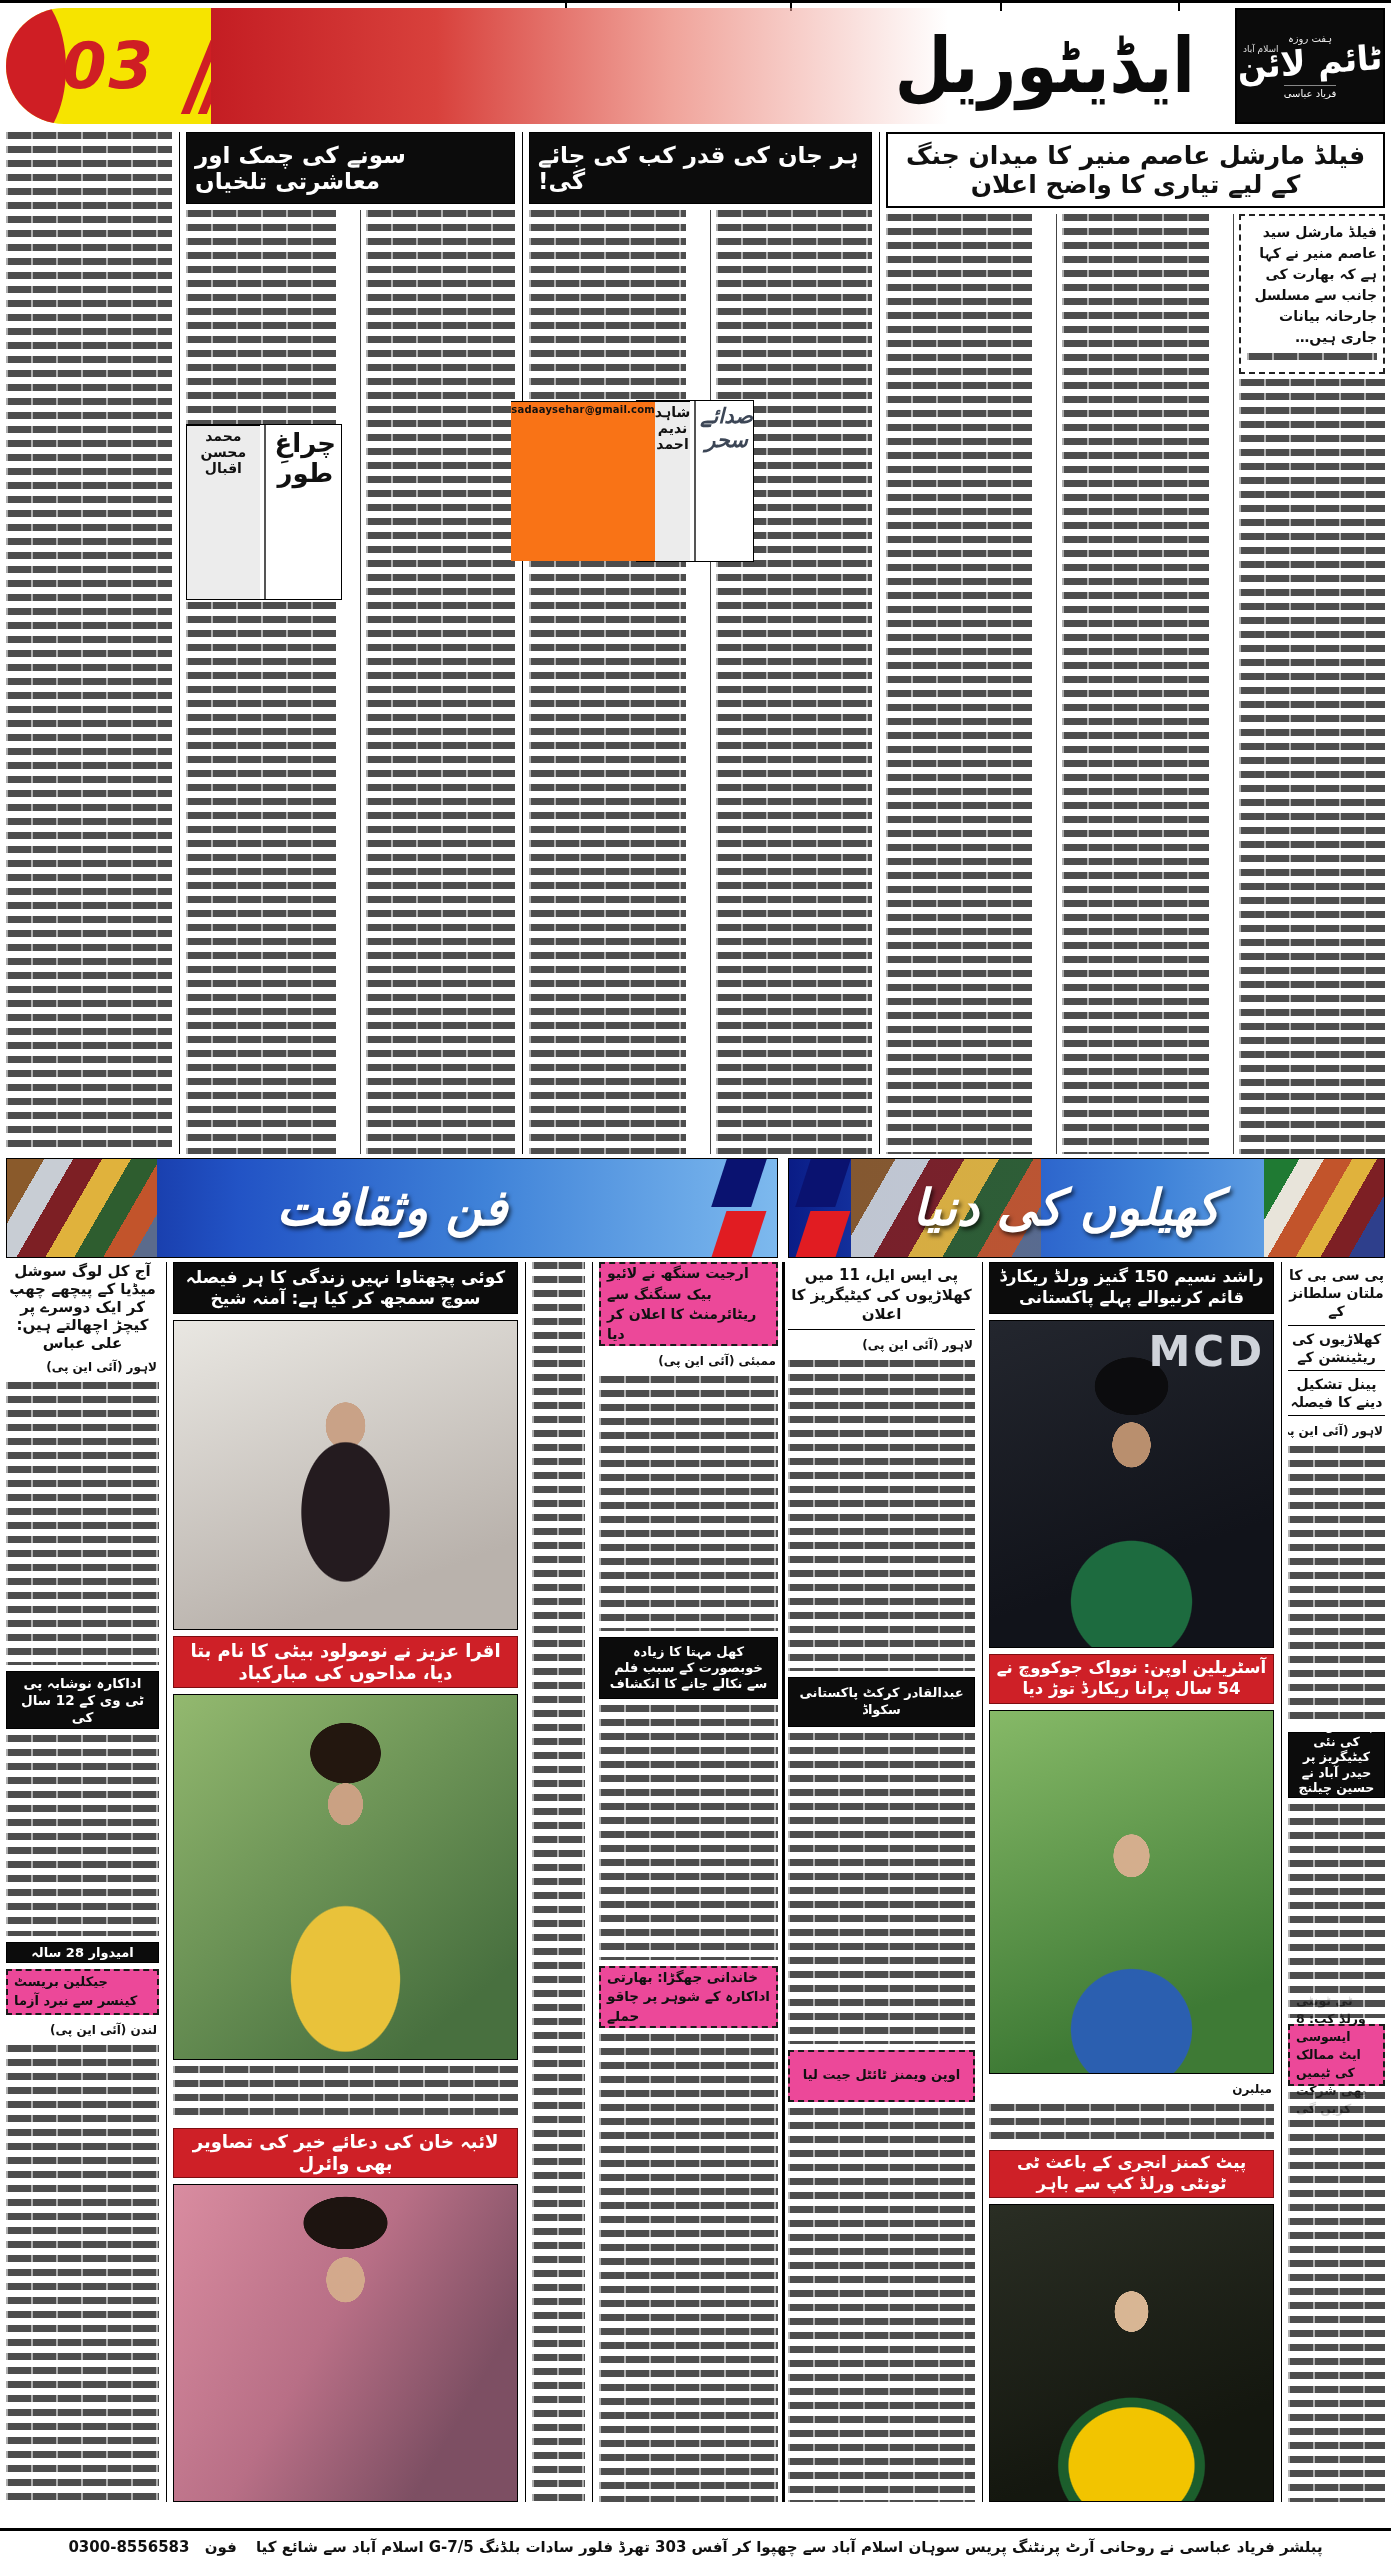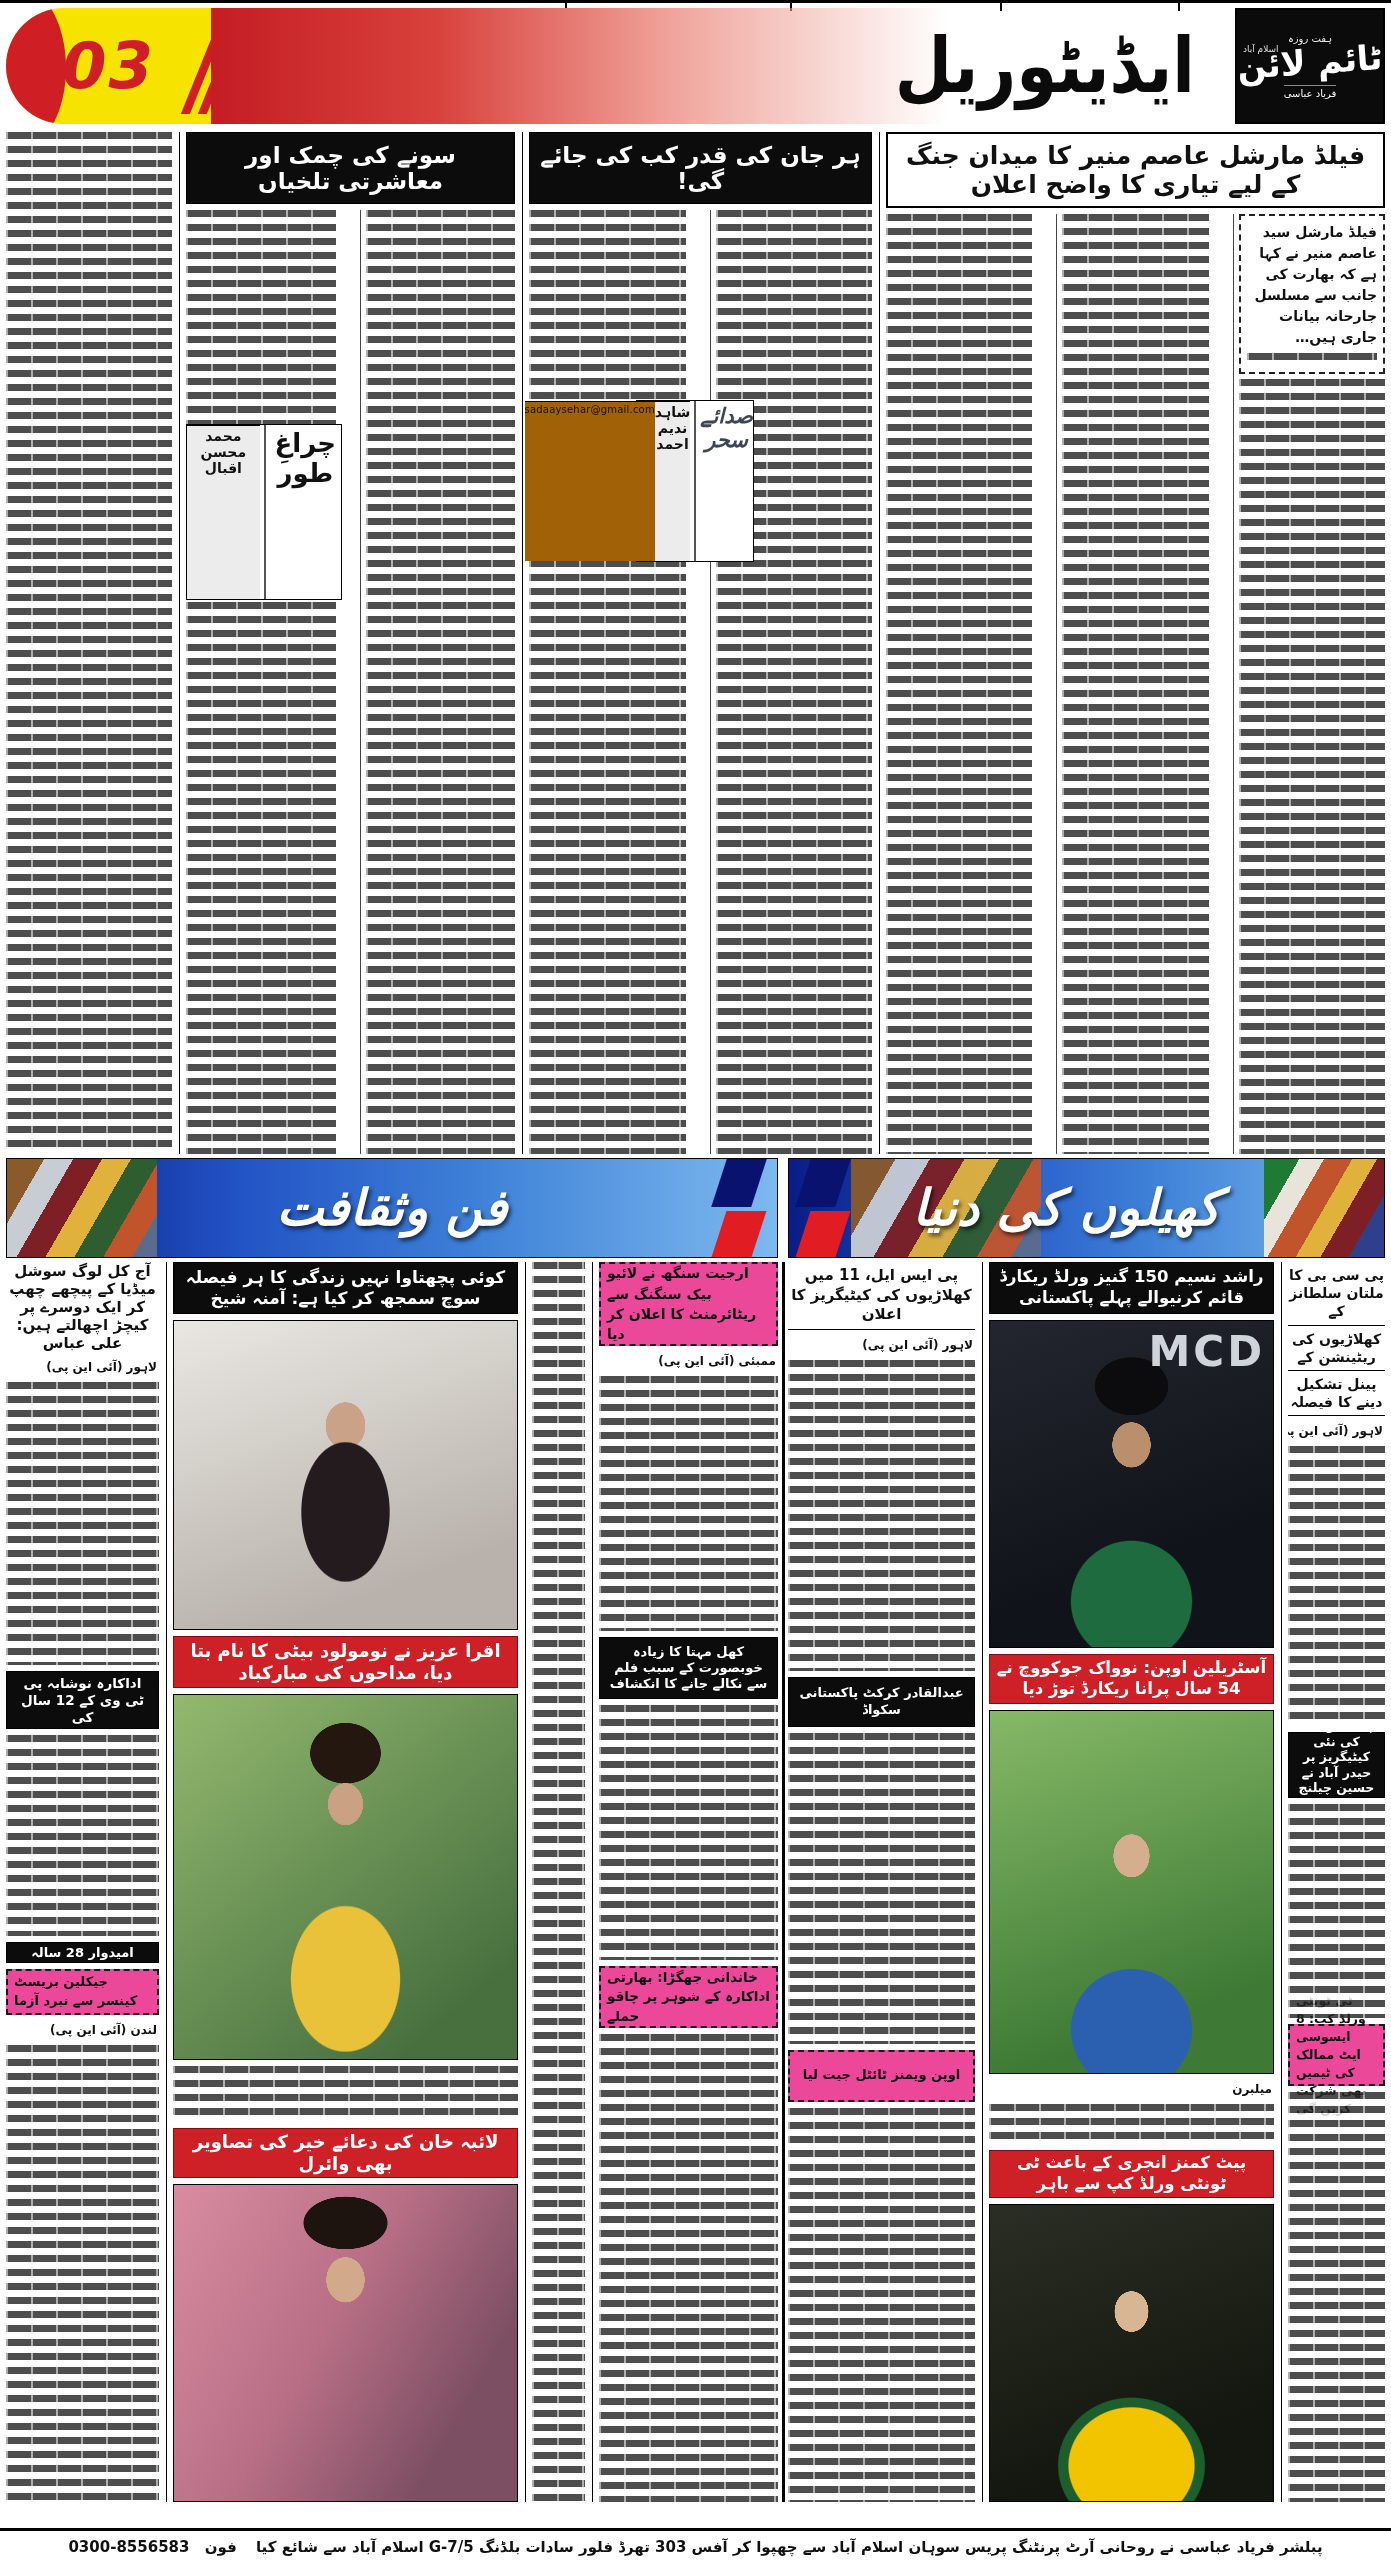--- a/index.html
+++ b/index.html
@@ -37,31 +37,31 @@
             display:flex;align-items:center;justify-content:center;padding:4px 6px;line-height:1.45}
   .dateline{font-size:12px;font-weight:bold;padding:2px 2px;white-space:nowrap;overflow:hidden}
   .photo{border:1px solid #000;position:relative;overflow:hidden;direction:ltr}
   .colflex{display:flex;flex-direction:column;gap:6px;min-width:0}
   .rl{border-left:1px solid #000;padding-left:6px}
   
   .edsec{position:absolute;top:132px;left:6px;right:6px;height:1022px;display:grid;
          grid-template-columns:506px 350px 336px 1fr;gap:7px}
   .article{display:flex;flex-direction:column;position:relative;min-width:0}
   .head-main{border:2px solid #000;font-size:25px;font-weight:bold;text-align:center;padding:7px 4px;margin-bottom:6px}
-  .head-blk{background:#0c0c0c;color:#fff;font-size:23px;font-weight:bold;text-align:center;padding:9px 8px;margin-bottom:6px;border:1px solid #000}
+  .head-blk{background:#0c0c0c;color:#fff;font-size:23px;font-weight:bold;text-align:left;padding:9px 8px;margin-bottom:6px;border:1px solid #000}
   .edbody{flex:1;display:flex;gap:24px;min-height:0}
   .edcol{flex:1;display:flex;flex-direction:column;gap:5px;border-left:1px solid #444;padding-left:5px}
   .edcol:last-child{border-left:none;padding-left:0}
   .lead-box{border:2px dashed #222;padding:6px;height:160px;display:flex;flex-direction:column;gap:5px}
   .lead-box .lead{font-size:14px;font-weight:bold;line-height:1.5}
   .authbox{position:absolute;border:1px solid #000;background:#fff;display:flex;z-index:3}
   .authbox .atitle{font-size:21px;font-weight:bold;font-style:italic;color:#3c4656;text-align:center;padding:3px 0}
   .authbox .aphoto{flex:1;margin:0 4px;border:1px solid #555}
   .authbox .aname{font-size:14px;font-weight:bold;text-align:center;background:#ececec;border-top:1px solid #000;padding:2px 0}
-  .authbox .amail{font-size:10px;font-weight:normal;text-align:center;border-top:1px solid #000;background:#a16207;direction:ltr;padding:2px 0;letter-spacing:.2px}
+  .authbox .amail{font-size:10px;font-weight:bold;text-align:center;border-top:1px solid #000;background:#f97316;direction:ltr;padding:2px 0;letter-spacing:.2px}
   .ph-shahid{background:radial-gradient(30px 38px at 60% 30%,#2b2723 0 58%,rgba(0,0,0,0) 59%),
              radial-gradient(22px 26px at 60% 52%,#caa183 0 60%,rgba(0,0,0,0) 61%),
              linear-gradient(135deg,#dfe2e5,#98a0a8 75%)}
   .ph-mohsin{background:radial-gradient(46px 30px at 68% 74%,#17181c 0 55%,rgba(0,0,0,0) 56%),
              radial-gradient(26px 30px at 32% 45%,#c6bfae 0 50%,rgba(0,0,0,0) 51%),
              radial-gradient(24px 20px at 32% 64%,#cfd2d4 0 55%,rgba(0,0,0,0) 56%),
              linear-gradient(150deg,#e8eaec,#aeb4bb 80%)}
   .chrag-title{font-size:26px;font-weight:900;text-align:center;padding:3px 0}
   
   .banner{position:absolute;top:1158px;height:100px;border:1px solid #000;overflow:hidden;direction:ltr;

